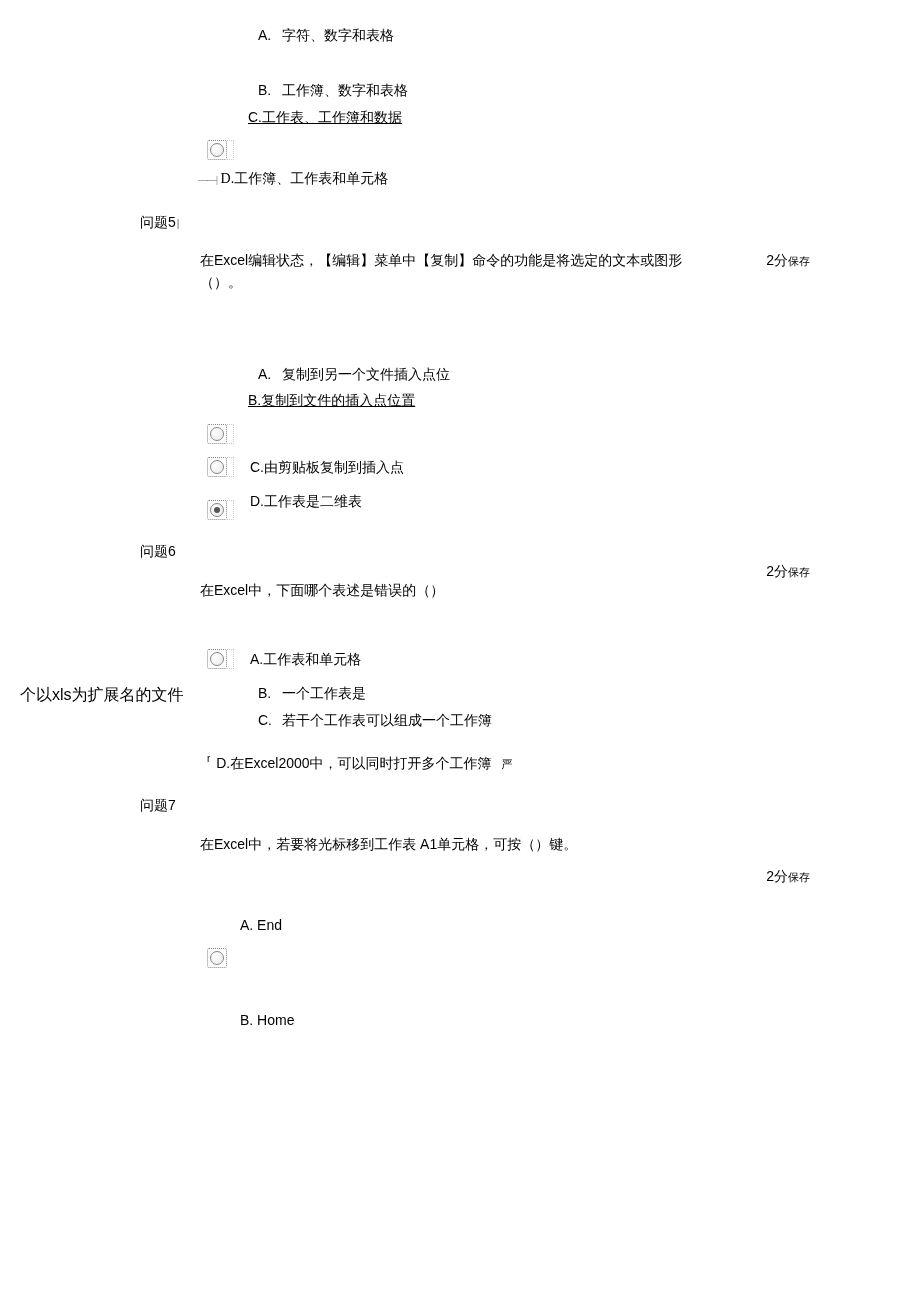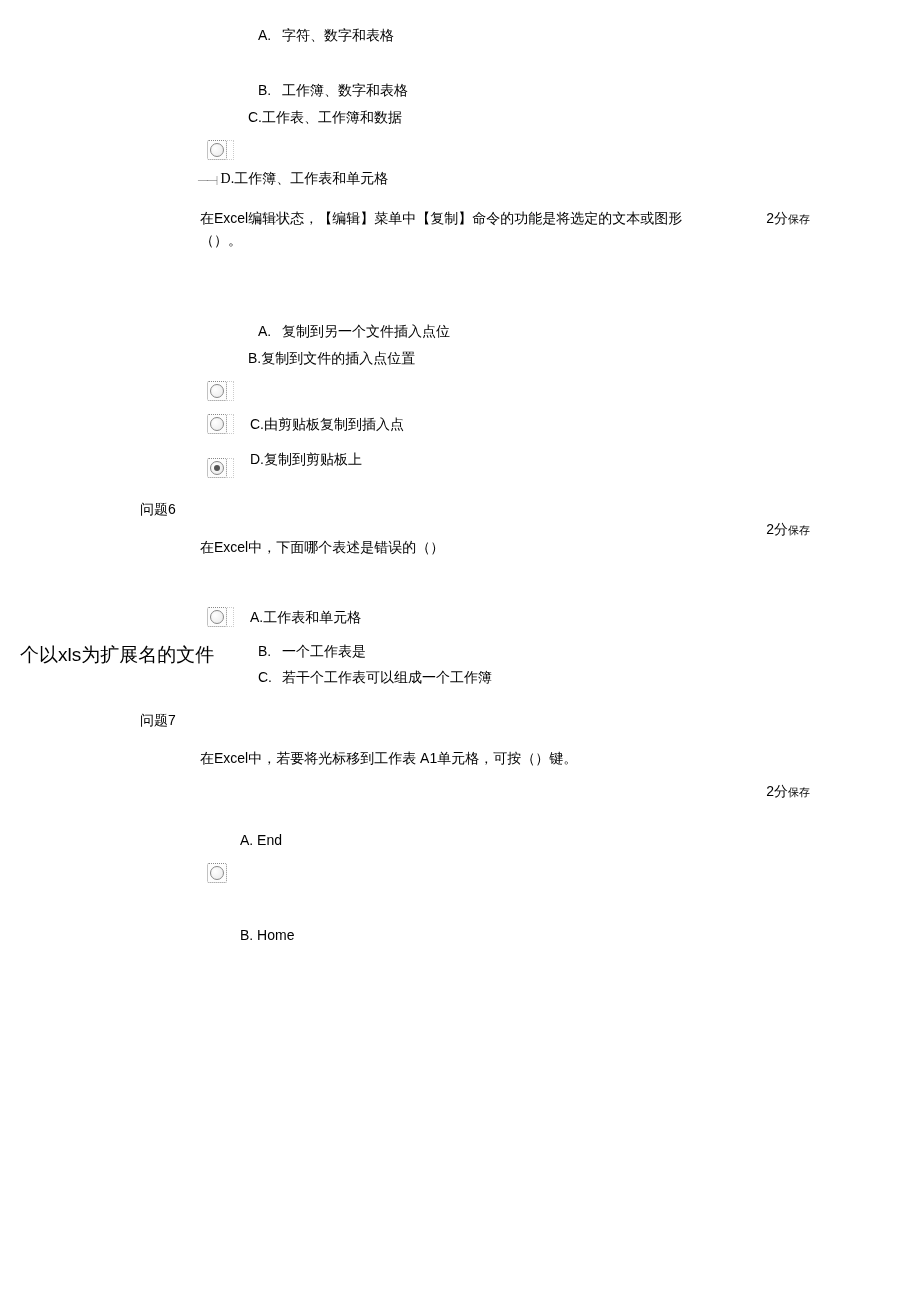--- a/index.html
+++ b/index.html
@@ -14,20 +14,21 @@
     line-height: 1.6;
   }
   .content {
     position: relative;
   }
   .option-line {
     margin: 4px 0 4px 230px;
   }
   .option-tight {
     margin: 2px 0 2px 238px;
+    text-decoration: underline;
   }
   .radio-block {
     margin: 12px 0 12px 197px;
     position: relative;
     display: flex;
     align-items: center;
   }
   .radio-block .text {
     margin-left: 12px;
   }
@@ -47,21 +48,21 @@
   .score-num {
     font-weight: normal;
   }
   .score-save {
     font-size: 11px;
     vertical-align: baseline;
   }
   .side-text {
     position: absolute;
     left: 10px;
-    font-size: 19px;
+    font-size: 16px;
     text-align: right;
     white-space: nowrap;
   }
   .d-line {
     margin: 20px 0 10px 197px;
     position: relative;
   }
   .d-line .lead {
     font-size: 10px;
     vertical-align: super;
@@ -154,20 +155,21 @@
     <div class="radio-outer">
         <div class="radio-dot"></div>
       </div>
     <div class="radio-adjacent"></div>
   </div>
   <div style="margin: -4px 0 10px 188px; font-family: Liberation Serif, serif;">
     <span class="dashed-lead">——|</span>
     <span>D.工作簿、工作表和单元格</span>
   </div>
 
+  <div class="question-label pipe-after">问题5</div>
   <div style="position:relative;">
     <div class="question-text">在Excel编辑状态，【编辑】菜单中【复制】命令的功能是将选定的文本或图形（）。</div>
     <div class="score-row" style="top:0;">
       <span class="score-num">2分</span><span class="score-save">保存</span>
     </div>
   </div>
 
   <div class="gap-lg"></div>
 
   <div class="option-line opt-indent2">
@@ -191,21 +193,21 @@
       </div>
     <div class="radio-adjacent"></div>
     <span class="text">C.由剪贴板复制到插入点</span>
   </div>
 
   <div class="radio-block" style="align-items:flex-end;">
     <div class="radio-outer" style="margin-top:8px;">
         <div class="radio-dot selected"></div>
       </div>
     <div class="radio-adjacent" style="margin-top:8px;"></div>
-    <span class="text" style="margin-bottom:8px;">D.复制到剪贴板上</span>
+    <span class="text" style="margin-bottom:8px;">D.工作表是二维表</span>
   </div>
 
   <div style="position:relative;">
     <div class="question-label">问题6</div>
     <div class="score-row" style="top:20px;">
       <span class="score-num">2分</span><span class="score-save">保存</span>
     </div>
   </div>
   <div class="question-text">在Excel中，下面哪个表述是错误的（）</div>
 
@@ -224,20 +226,25 @@
     <div class="option-line opt-indent2">
       <span class="opt-a-letter">B.</span>
       <span>一个工作表是</span>
     </div>
     <div class="option-line opt-indent2" style="margin-top:2px;">
       <span class="opt-a-letter">C.</span>
       <span>若干个工作表可以组成一个工作簿</span>
     </div>
   </div>
 
+  <div class="d-line">
+    <span class="lead">r</span>
+    <span>D.在Excel2000中，可以同时打开多个工作簿</span>
+    <span class="trail">严</span>
+  </div>
 
   <div class="question-label">问题7</div>
   <div class="question-text">在Excel中，若要将光标移到工作表 A1单元格，可按（）键。</div>
   <div class="q7-score">
     <div class="score-row" style="top:0;">
       <span class="score-num">2分</span><span class="score-save">保存</span>
     </div>
   </div>
 
   <div class="gap-md"></div>

